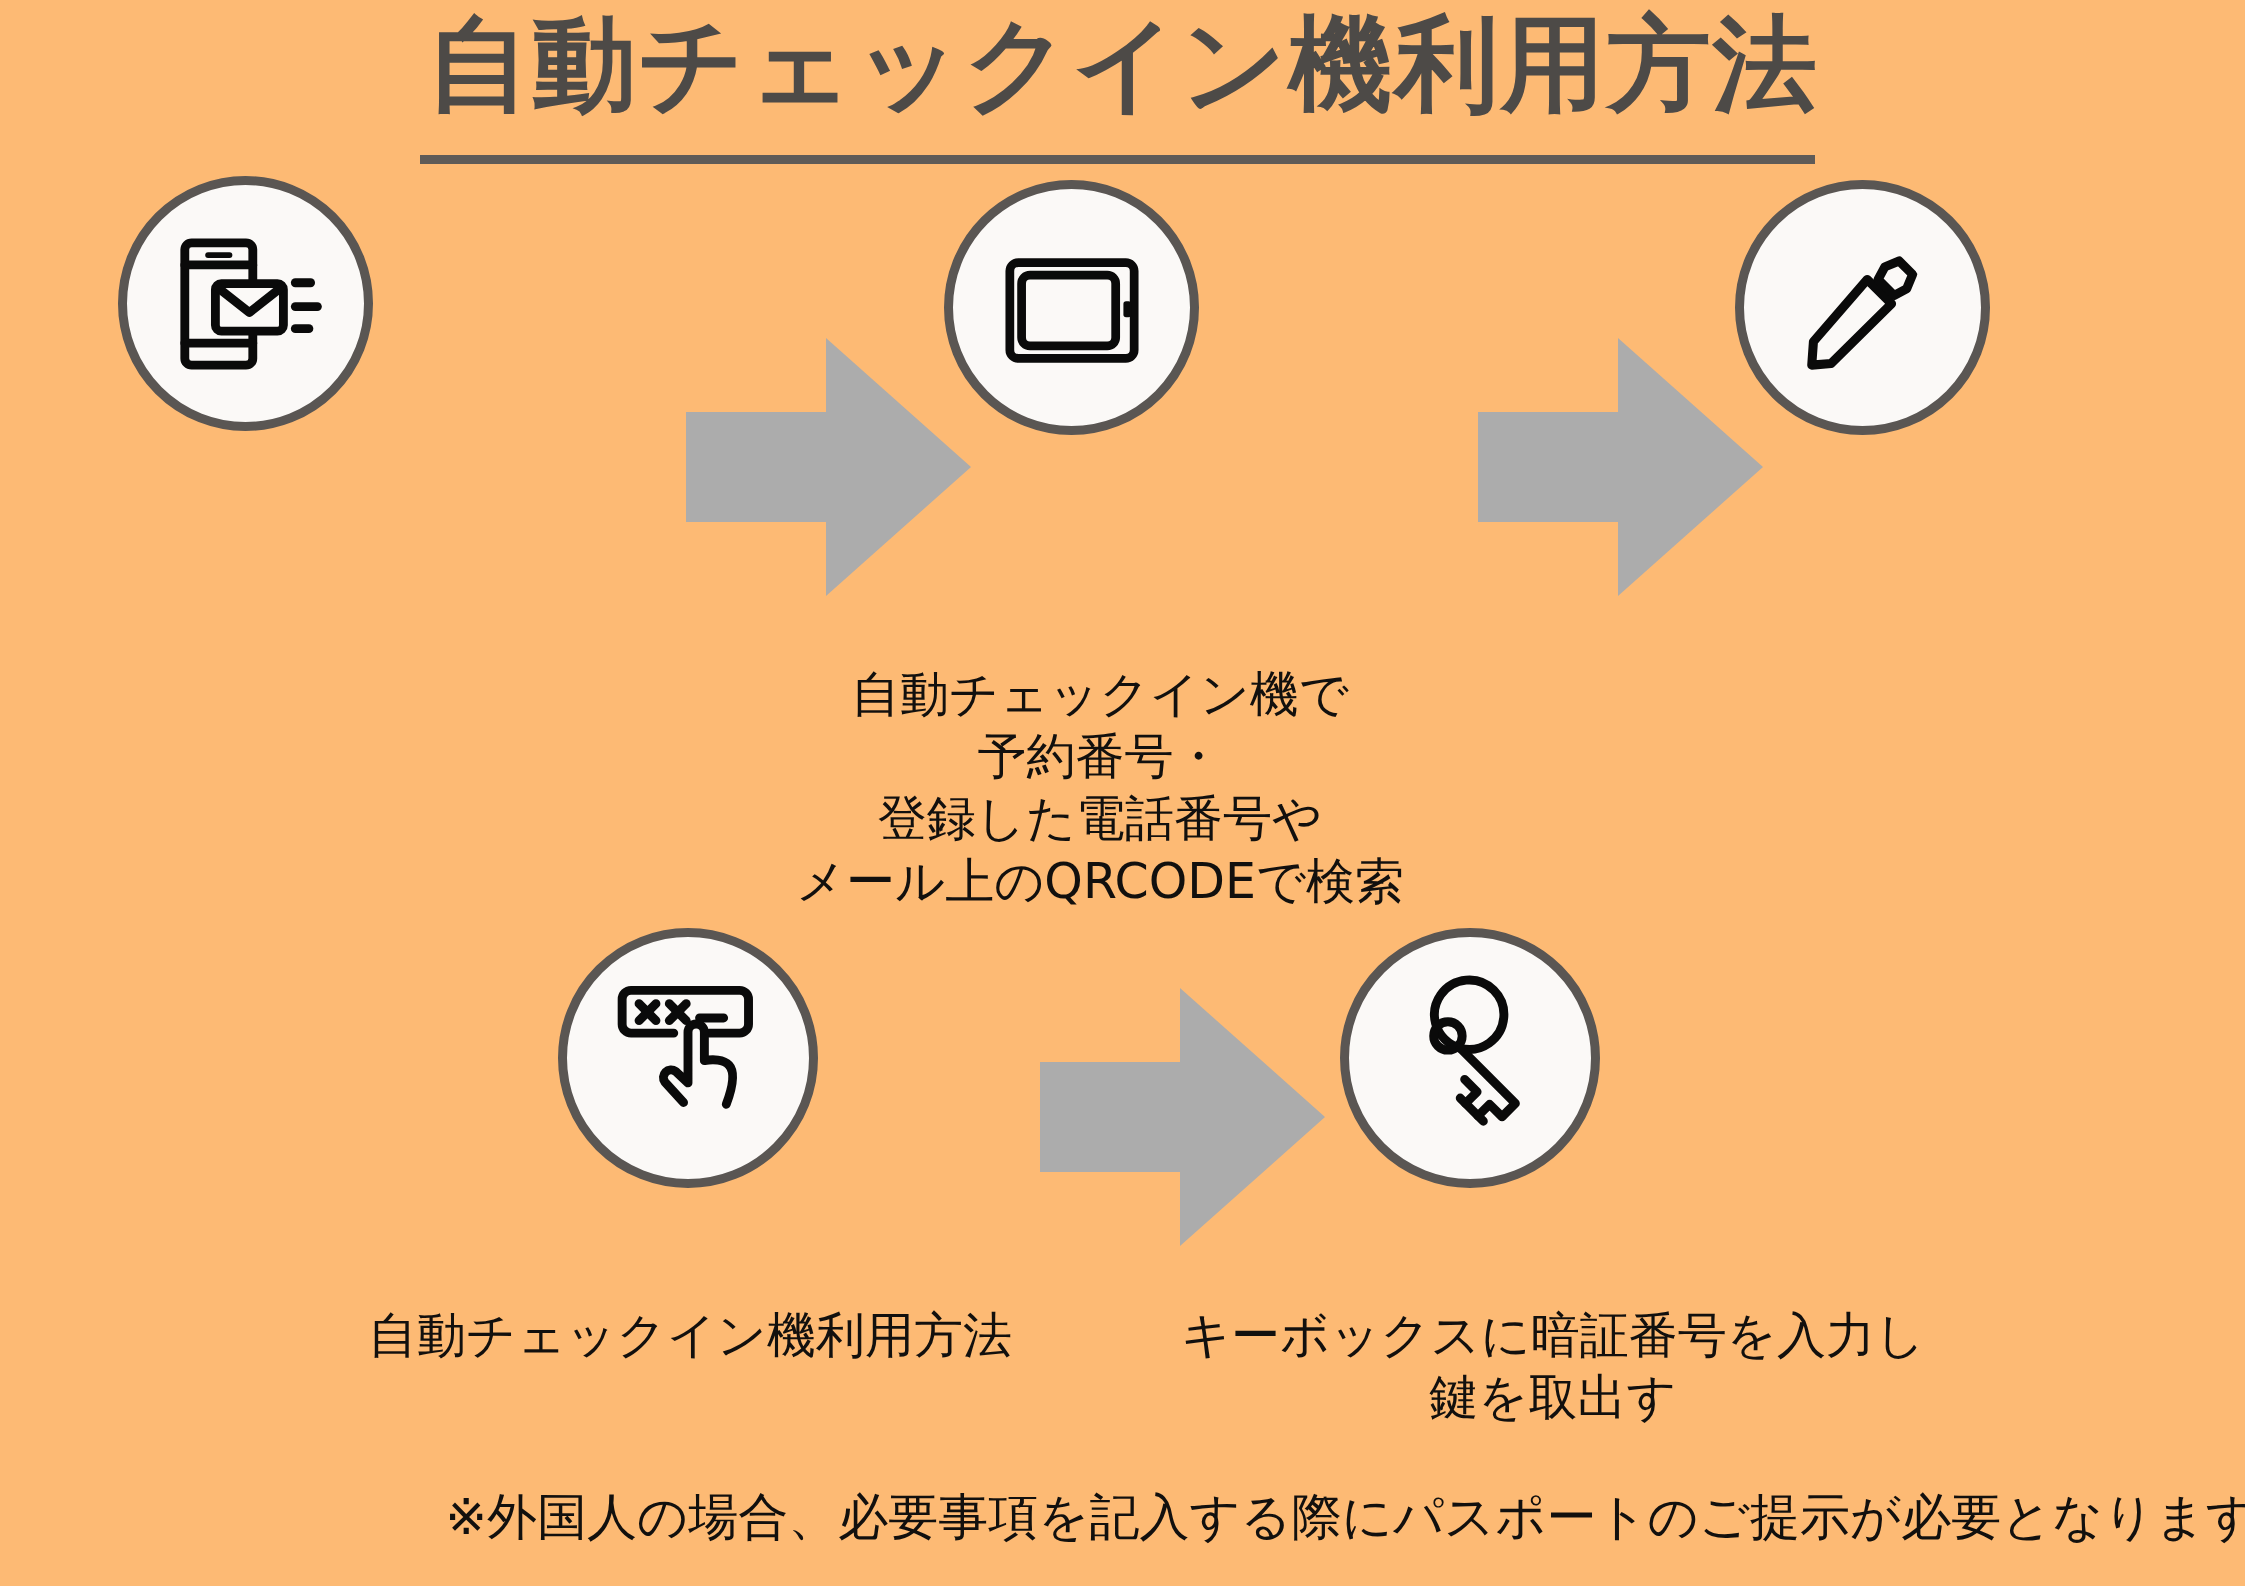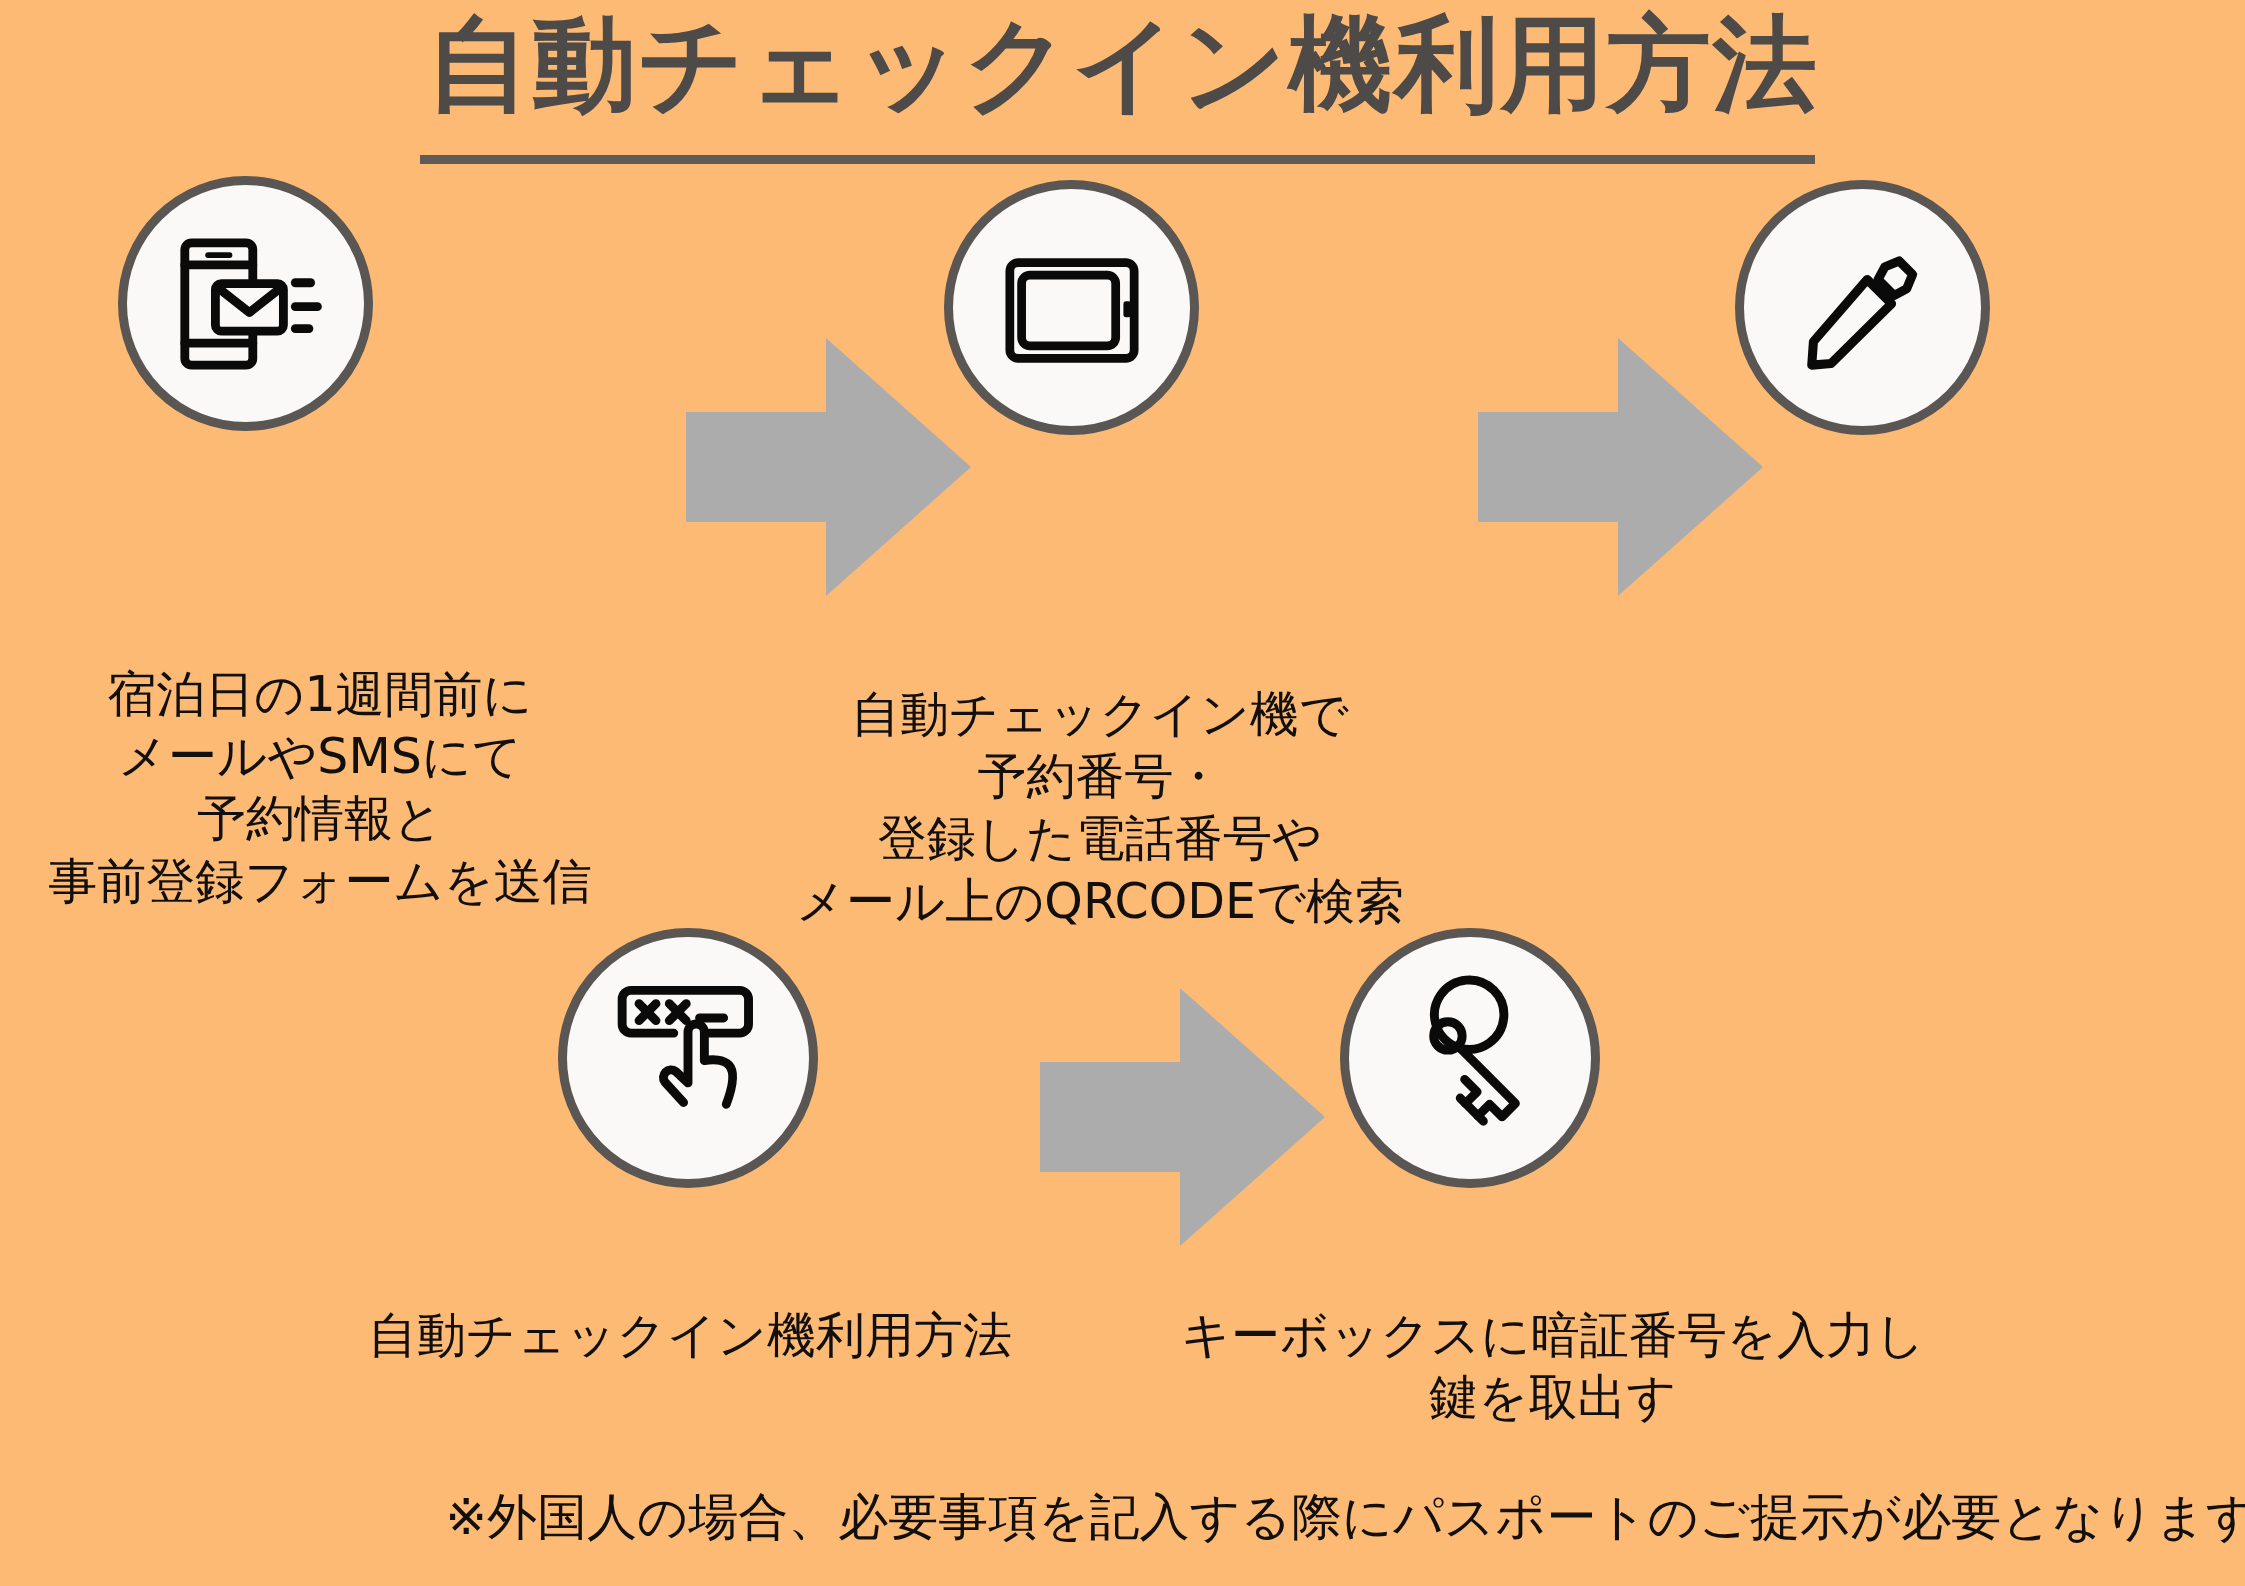--- a/index.html
+++ b/index.html
@@ -143,26 +143,22 @@
 
   <div class="circle" style="left:1735px; top:180px; width:255px; height:255px;">
     <span>
       <svg width="168" height="168" viewBox="0 0 100 100" fill="none" stroke="#0a0a0a" stroke-width="5.4" stroke-linecap="round" stroke-linejoin="round">
         <path d="M52.5 33 L67 47.5 L31 83 L19.5 84 L20.5 70 Z"></path>
         <path d="M63 25.5 L71.5 22 L79.5 30 L76 38.5 L68.5 42.5 L59 33 Z"></path>
       </svg>
     </span>
   </div>
 
-  <div class="caption" style="left:0px; top:664px; width:640px;">宿泊日の1週間前に
-メールやSMSにて
-予約情報と
-事前登録フォームを送信</div>
-
-  <div class="caption" style="left:740px; top:664px; width:720px;margin-top:20px;">自動チェックイン機で
+
+  <div class="caption" style="left:740px; top:664px; width:720px;">自動チェックイン機で
 予約番号・
 登録した電話番号や
 メール上のQRCODEで検索</div>
 
 
   <div class="circle" style="left:558px; top:928px; width:260px; height:260px;">
     <span>
       <svg width="178" height="178" viewBox="0 0 100 100" fill="none" stroke="#0a0a0a" stroke-width="5.0" stroke-linecap="round" stroke-linejoin="round">
         <path d="M42 36 L18 36 A5 5 0 0 1 13 31 L13 17 A5 5 0 0 1 18 12 L79 12 A5 5 0 0 1 84 17 L84 31 A5 5 0 0 1 79 36 L62 36"></path>
         <line x1="22.5" y1="19.5" x2="32" y2="29"></line>

